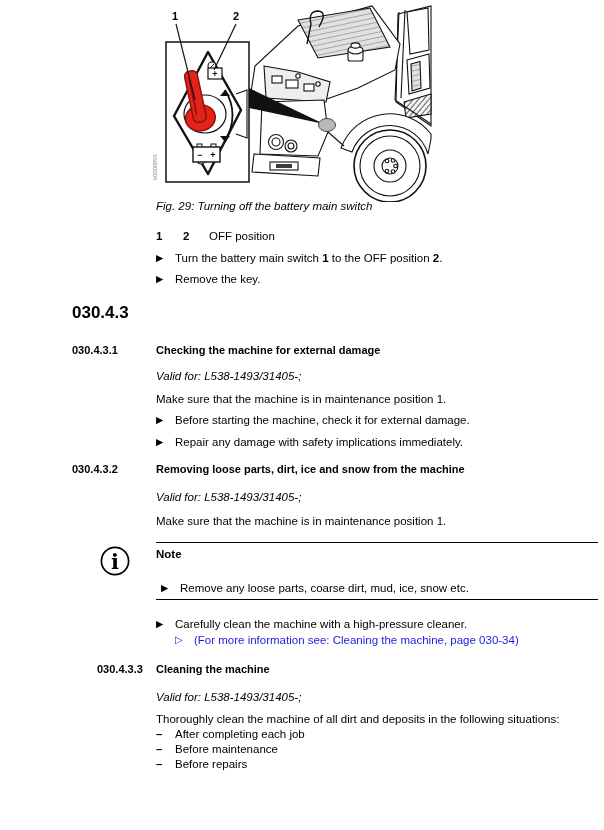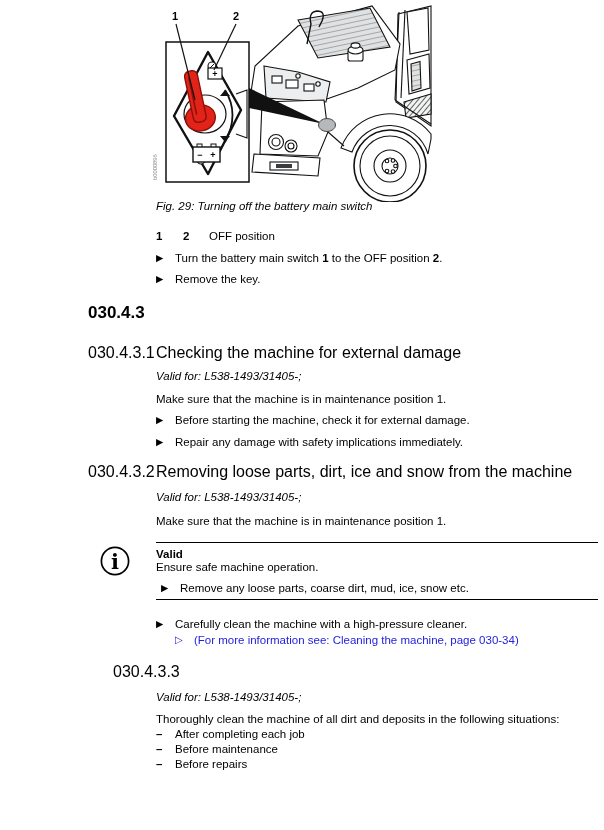--- a/index.html
+++ b/index.html
@@ -5,22 +5,22 @@
   html,body{margin:0;padding:0;background:#ffffff;}
   .page{
     position:relative;width:604px;height:830px;background:#ffffff;
     font-family:"Liberation Sans",sans-serif;color:#000;overflow:hidden;
   }
   .abs{position:absolute;white-space:nowrap;}
   .body{font-size:11.5px;line-height:14px;}
   .italic{font-style:italic;}
   .b{font-weight:700;}
   .h1{font-size:17px;font-weight:700;}
-  .h2{font-size:16px;font-weight:400;}
-  .secnum{left:88px;}
+  .h2{font-size:11px;font-weight:700;}
+  .secnum{left:72px;}
   .col{left:156px;}
   .step{display:flex;align-items:flex-start;}
   .tri{width:19px;font-size:9.5px;line-height:14px;flex:0 0 19px;}
   .dash{width:19px;font-size:11.5px;font-weight:700;flex:0 0 19px;line-height:14px;}
   .rule{left:156px;width:442px;height:0;border-top:1.3px solid #000;}
   .legend{display:flex;font-size:11.5px;}
   .legend .num{width:27px;font-weight:700;}
   .legend .num2{width:26px;font-weight:700;}
   .legend .lab{width:206px;}
   .ref{color:#2222dd;}
@@ -182,38 +182,38 @@
   <div class="abs h2 secnum" style="top:463px;">030.4.3.2</div>
   <div class="abs h2 col" style="top:463px;">Removing loose parts, dirt, ice and snow from the machine</div>
   <div class="abs body italic col" style="top:490px;">Valid for: L538-1493/31405-;</div>
   <div class="abs body col" style="top:514px;">Make sure that the machine is in maintenance position 1.</div>
 
   <div class="abs rule" style="top:542px;"></div>
   <svg class="abs" style="left:99px;top:545px;" width="32" height="32" viewBox="0 0 32 32">
     <circle cx="16" cy="16" r="13.6" fill="none" stroke="#000" stroke-width="1.7"></circle>
     <text x="16" y="24" text-anchor="middle" class="note-i">i</text>
   </svg>
-  <div class="abs body b col" style="top:547px;">Valid</div>
-  <div class="abs body col" style="top:560px;">Ensure safe machine operation.</div>
+  <div class="abs body b col" style="top:547px;">Note</div>
   <div class="abs body step" style="left:161px;top:581px;">
     <span class="tri">▶</span>
     <span>Remove any loose parts, coarse dirt, mud, ice, snow etc.</span>
   </div>
   <div class="abs rule" style="top:599px;"></div>
 
   <div class="abs body step col" style="top:617px;">
     <span class="tri">▶</span>
     <span>Carefully clean the machine with a high-pressure cleaner.</span>
   </div>
   <div class="abs body step ref" style="left:175px;top:633px;">
     <span class="tri">▷</span>
     <span>(For more information see: Cleaning the machine, page 030-34)</span>
   </div>
 
   <div class="abs h2 secnum" style="top:663px;margin-left:25px;">030.4.3.3</div>
+  <div class="abs h2 col" style="top:663px;">Cleaning the machine</div>
   <div class="abs body italic col" style="top:690px;">Valid for: L538-1493/31405-;</div>
   <div class="abs body col" style="top:712px;">Thoroughly clean the machine of all dirt and deposits in the following situations:</div>
   <div class="abs body step col" style="top:727px;">
     <span class="dash">–</span>
     <span>After completing each job</span>
   </div>
   <div class="abs body step col" style="top:742px;">
     <span class="dash">–</span>
     <span>Before maintenance</span>
   </div>

